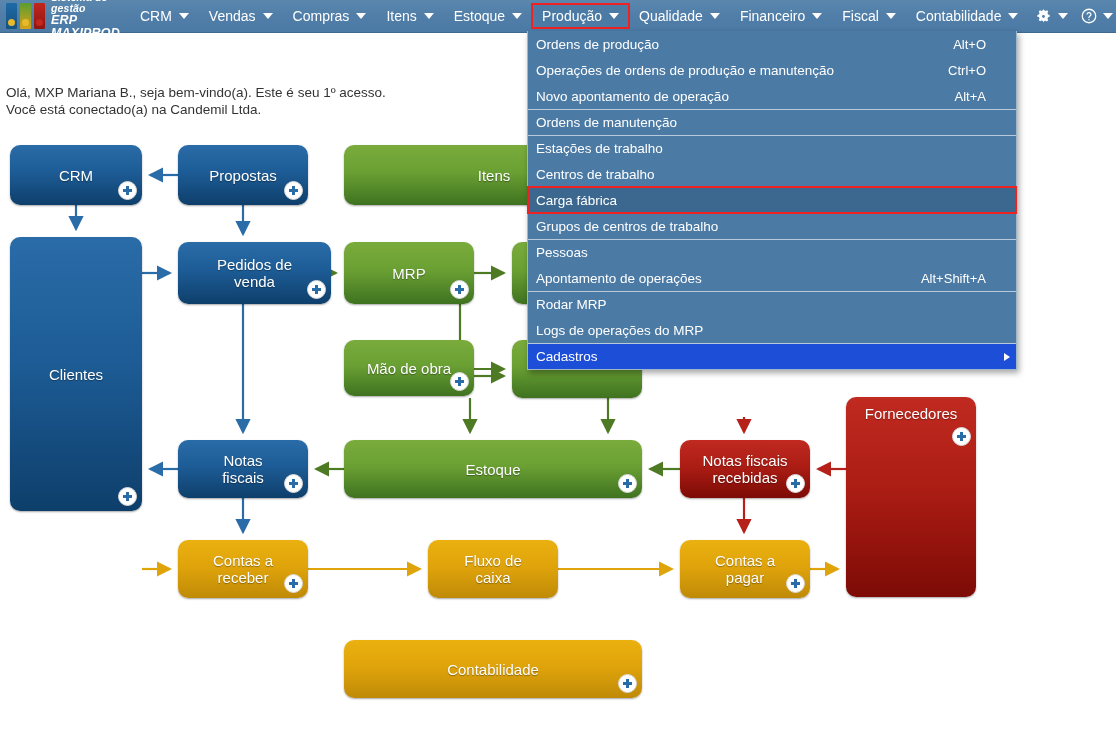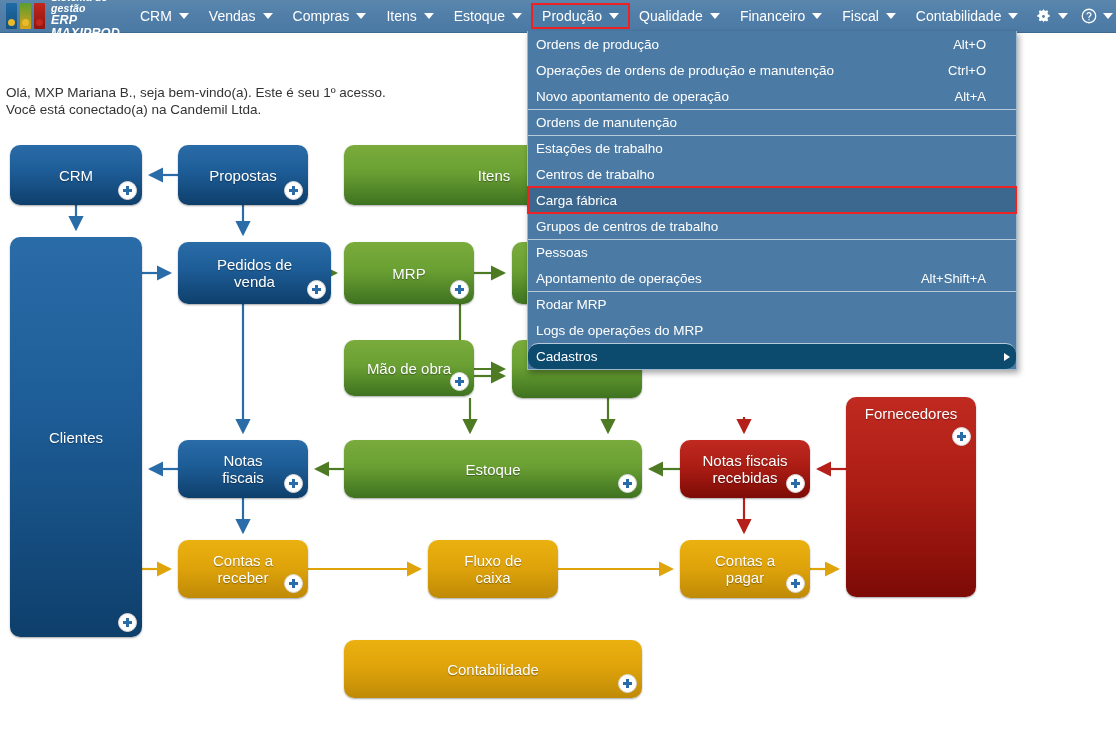--- a/index.html
+++ b/index.html
@@ -91,21 +91,21 @@
   }
   .mi{
     position:relative;height:26px;display:flex;align-items:center;
     padding:0 30px 0 8px;color:#ffffff;font-size:13.5px;
     cursor:pointer;box-sizing:border-box;
   }
   .mi .mlabel{flex:1;white-space:nowrap;}
   .mi .mkey{color:#ffffff;font-size:13px;white-space:nowrap;}
   .mi.sep-top{border-top:1px solid #b9cbdb;}
   .mi.hl{background:#3c688f;outline:2px solid #ee2222;outline-offset:-1px;z-index:3;}
-  .mi.sub{background:#0c4a6e;border-radius:10px;}
+  .mi.sub{background:#1d4ed8;}
   .mi .subarrow{
     position:absolute;right:6px;top:9px;width:0;height:0;
     border-top:4px solid transparent;border-bottom:4px solid transparent;
     border-left:6px solid #ffffff;
   }
 </style>
 </head>
 <body>
 
 <div id="navbar">
@@ -270,21 +270,21 @@
         <span class="plus"></span>
       </div>
       <div class="node blue" style="left: 178px; top: 13px; width: 130px; height: 60px;">
         <span class="lbl">Propostas</span>
         <span class="plus"></span>
       </div>
       <div class="node green" style="left: 344px; top: 13px; width: 300px; height: 60px;">
         <span class="lbl">Itens</span>
         <span class="plus"></span>
       </div>
-      <div class="node blue" style="left: 10px; top: 105px; width: 132px; height: 400px;">
+      <div class="node blue" style="left: 10px; top: 105px; width: 132px; height: 274px;">
         <span class="lbl">Clientes</span>
         <span class="plus"></span>
       </div>
       <div class="node blue" style="left: 178px; top: 110px; width: 153px; height: 62px;">
         <span class="lbl">Pedidos de<br>venda</span>
         <span class="plus"></span>
       </div>
       <div class="node green" style="left: 344px; top: 110px; width: 130px; height: 62px;">
         <span class="lbl">MRP</span>
         <span class="plus"></span>

